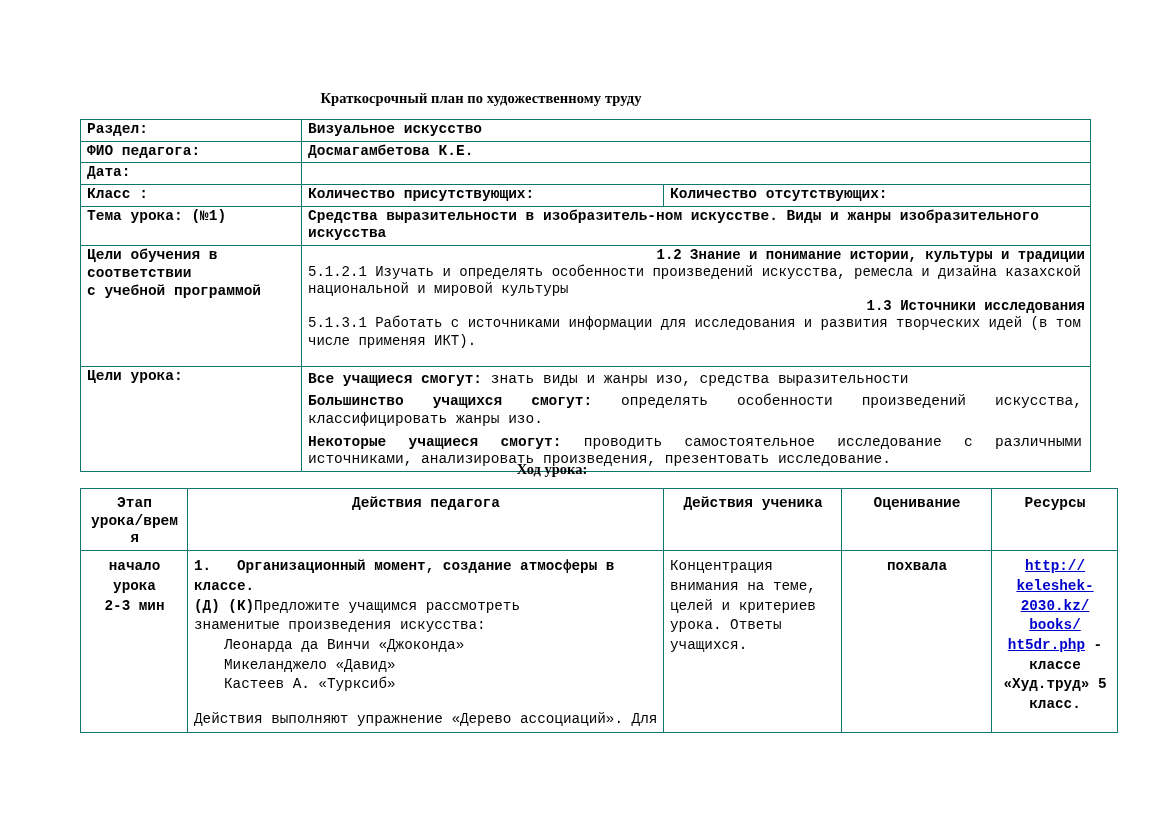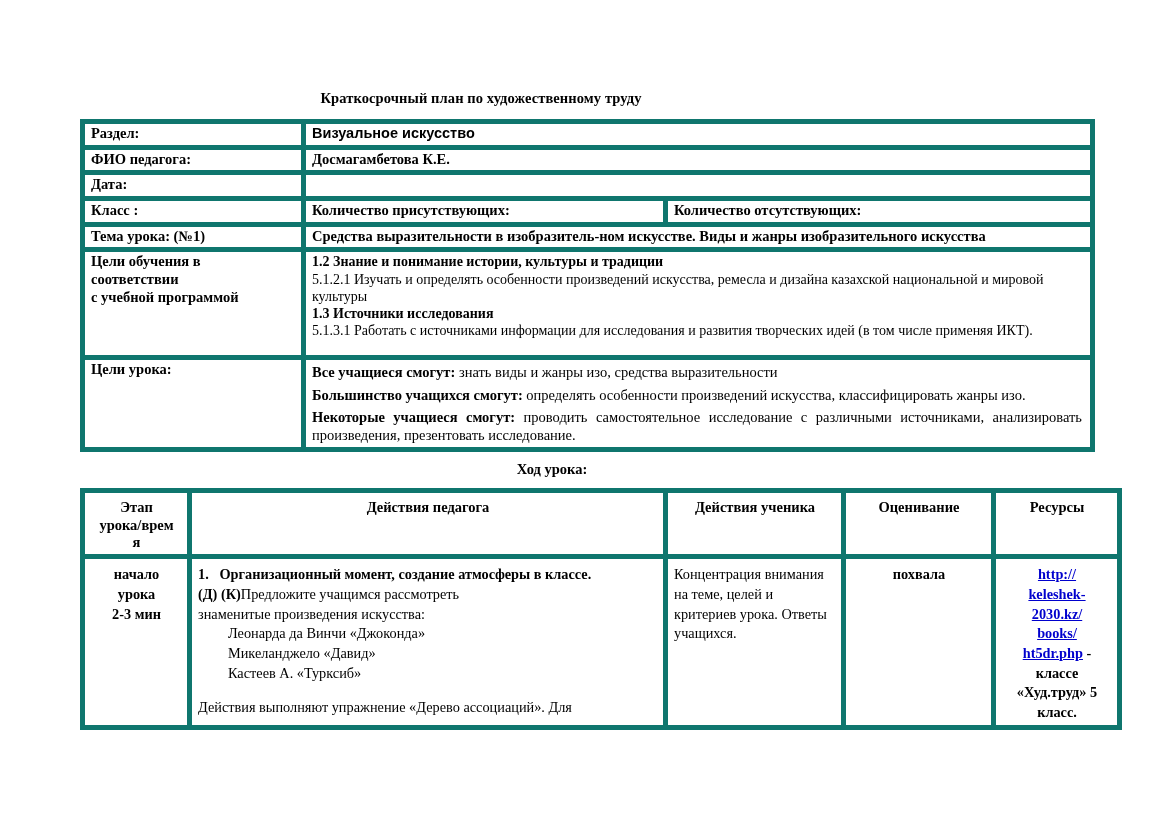--- a/index.html
+++ b/index.html
@@ -36,25 +36,26 @@
   }
 
   
   table.doc-table {
     position: absolute;
     border-collapse: collapse;
     table-layout: fixed;
   }
   table.doc-table td,
   table.doc-table th {
-    border: 5px solid #0f766e;
+    border: 1px solid #0f766e;
     vertical-align: top;
     padding: 2px 5px 2px 6px;
     font-size: 14.5px;
     line-height: 1.22;
+    font-family: Liberation Mono, monospace;
   }
 
   
   #info-table {
     top: 119px;
     left: 80px;
     width: 1010px;
   }
   #info-table td {
     padding: 1px 5px 2px 6px;
@@ -84,20 +85,21 @@
     line-height: 1.25;
   }
   .goals-cell {
     font-size: 14px;
     line-height: 1.28;
     padding-bottom: 16px !important;
   }
   .goals-cell .hd {
     font-weight: bold;
     font-size: 14px;
+    text-align: right;
   }
   .goals-cell .bd {
     font-size: 14px;
   }
   .aims-cell {
     font-size: 14.5px;
     line-height: 1.42;
     text-align: justify;
     padding-right: 8px !important;
     padding-top: 4px !important;

